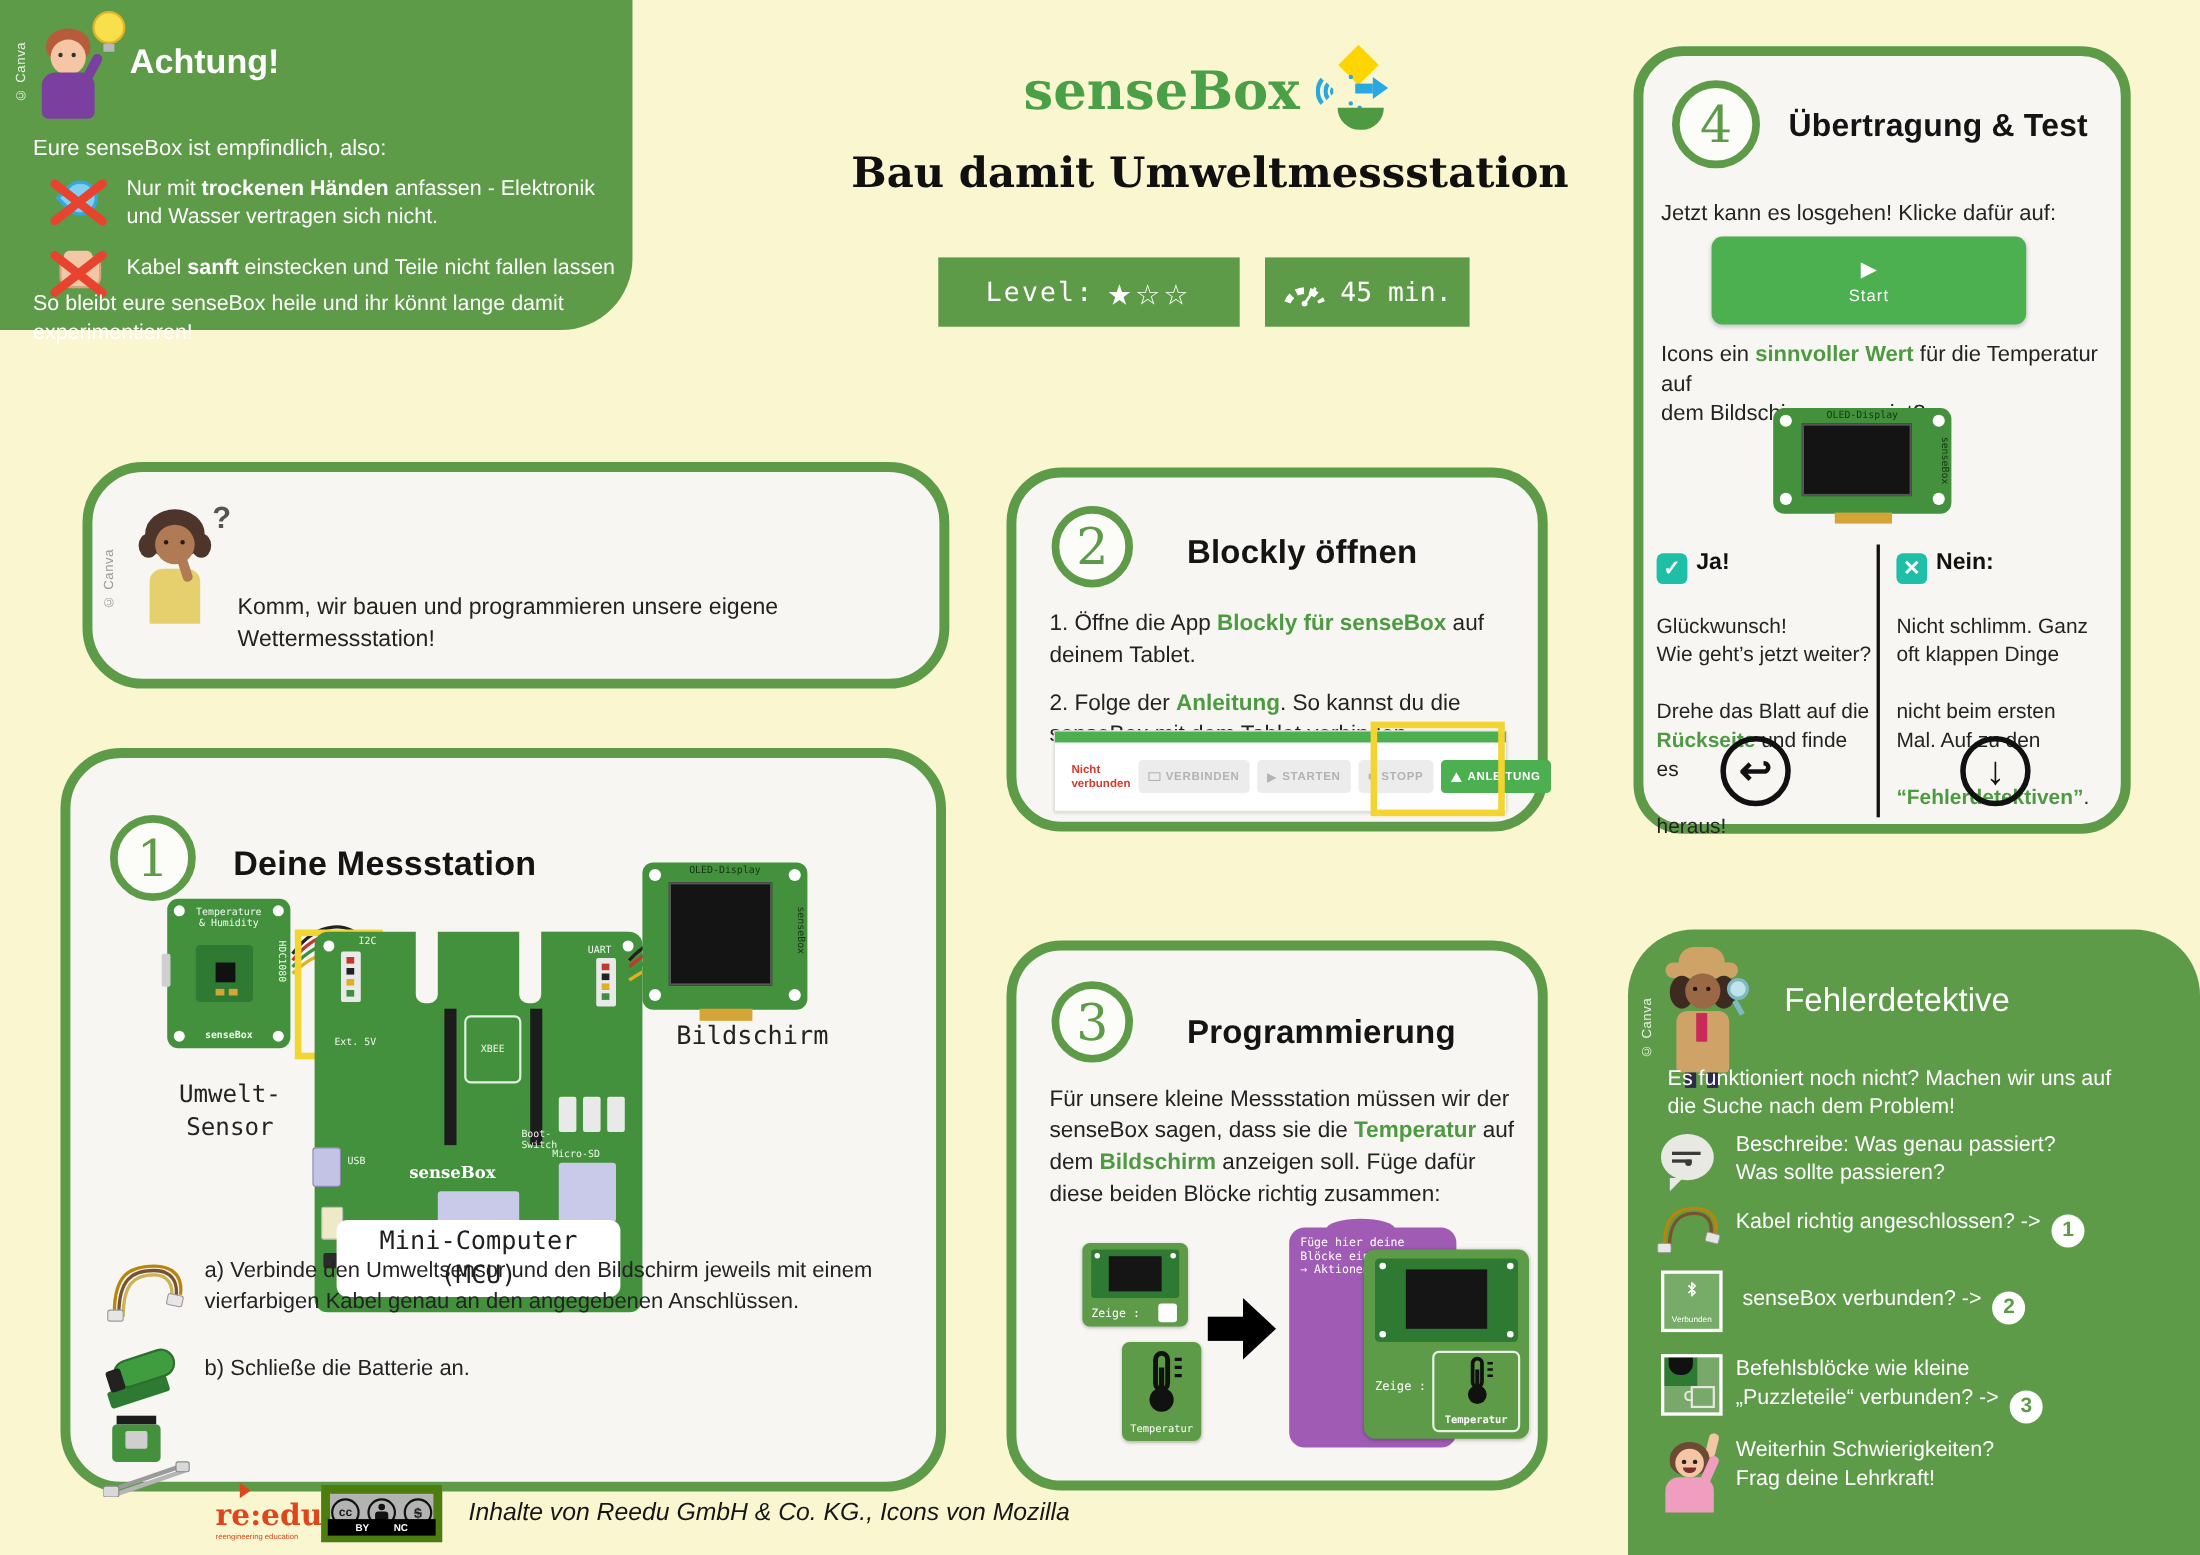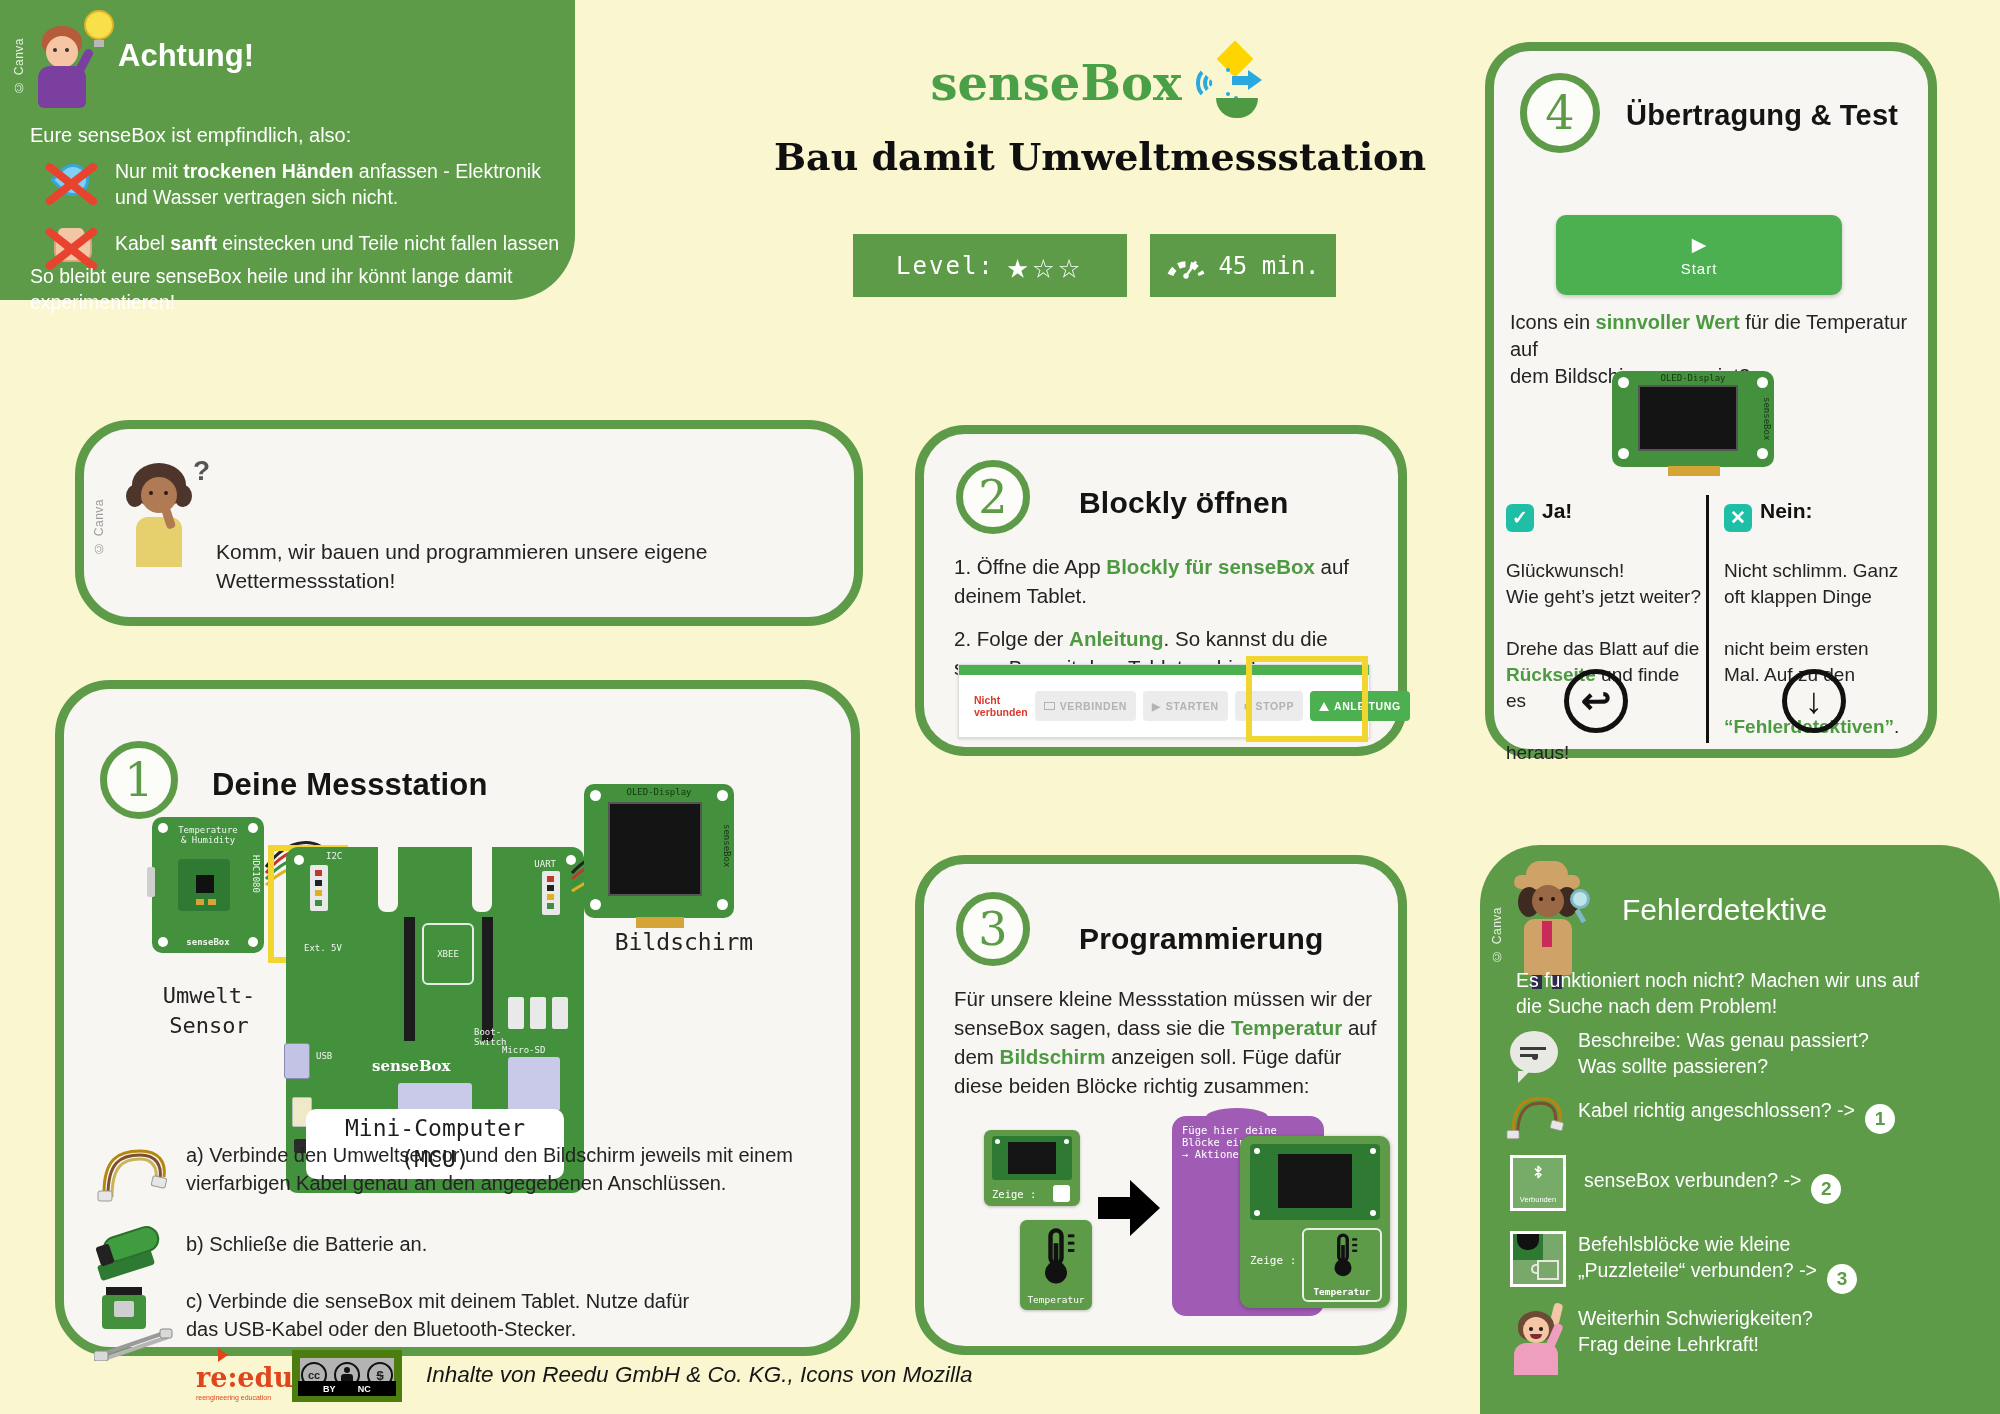--- a/index.html
+++ b/index.html
@@ -105,20 +105,21 @@
     <circle cx="18" cy="21" r="2.4" fill="#fff"></circle>
   </svg>
   <span style="font-size:24px">45 min.</span>
 </div>
 
 <div class="panel" style="left:1485px;top:42px;width:452px;height:716px;border-radius:45px">
   <div class="step-circle" style="left:26px;top:22px;width:80px;height:80px">
       <span>4</span>
     </div>
   <div class="h-step" style="left:132px;top:48px;font-size:29px">Übertragung &amp; Test</div>
+  <div class="txt" style="left:16px;top:130px;width:420px">Jetzt kann es losgehen! Klicke dafür auf:</div>
   <button style="position:absolute;left:62px;top:164px;width:286px;height:80px;background:var(--btn);border:none;border-radius:10px;color:#fff;cursor:pointer;box-shadow:0 2px 4px rgba(0,0,0,.2)">
     <div style="font-size:19px">▶</div>
     <div style="font-size:15px;letter-spacing:1px;margin-top:4px">Start</div>
   </button>
   <div class="txt" style="left:16px;top:258px;width:425px"><span>Icons ein </span><span class="seg-g">sinnvoller Wert</span><span> für die Temperatur auf
 dem Bildschirm angezeigt?</span></div>
 
   <div class="abs" style="left:118px;top:320px;width:162px;height:96px;background:var(--pcb);border-radius:10px">
     <div class="corner-dot" style="left:6px;top:6px"></div>
       <div class="corner-dot" style="right:6px;top:6px"></div>
@@ -303,22 +304,20 @@
     <div class="abs" style="left:12px;top:10px;width:44px;height:34px;background:var(--pcb);border-radius:4px">
       <div class="abs" style="left:12px;top:6px;width:20px;height:16px;background:#cfcfcf;border-radius:2px"></div>
     </div>
     <svg class="abs" style="left:4px;top:40px" width="80" height="36" viewBox="0 0 80 36">
       <path d="M6 30 L70 8" stroke="#9a9a9a" stroke-width="4"></path>
       <path d="M10 34 L74 12" stroke="#b5b5b5" stroke-width="4"></path>
       <rect x="0" y="26" width="14" height="10" rx="2" fill="#d9d9d9" stroke="#888"></rect>
       <rect x="66" y="4" width="12" height="9" rx="2" fill="#d9d9d9" stroke="#888"></rect>
     </svg>
   </div>
-  <div class="txt" style="left:122px;top:598px;width:620px;line-height:28px">c) Verbinde die senseBox mit deinem Tablet. Nutze dafür
-das USB-Kabel oder den Bluetooth-Stecker.</div>
 </div>
 
 <div class="panel" style="left:915px;top:425px;width:492px;height:331px;border-radius:50px">
   <div class="step-circle" style="left:32px;top:26px;width:74px;height:74px">
       <span>2</span>
     </div>
   <div class="h-step" style="left:155px;top:52px">Blockly öffnen</div>
   <div class="txt" style="left:30px;top:118px;width:430px;font-size:20.5px;line-height:29px"><span>1. Öffne die App </span><span class="seg-g">Blockly für senseBox</span><span> auf
 deinem Tablet.</span></div>
   <div class="txt" style="left:30px;top:190px;width:430px;font-size:20.5px;line-height:29px"><span>2. Folge der </span><span class="seg-g">Anleitung</span><span>. So kannst du die

